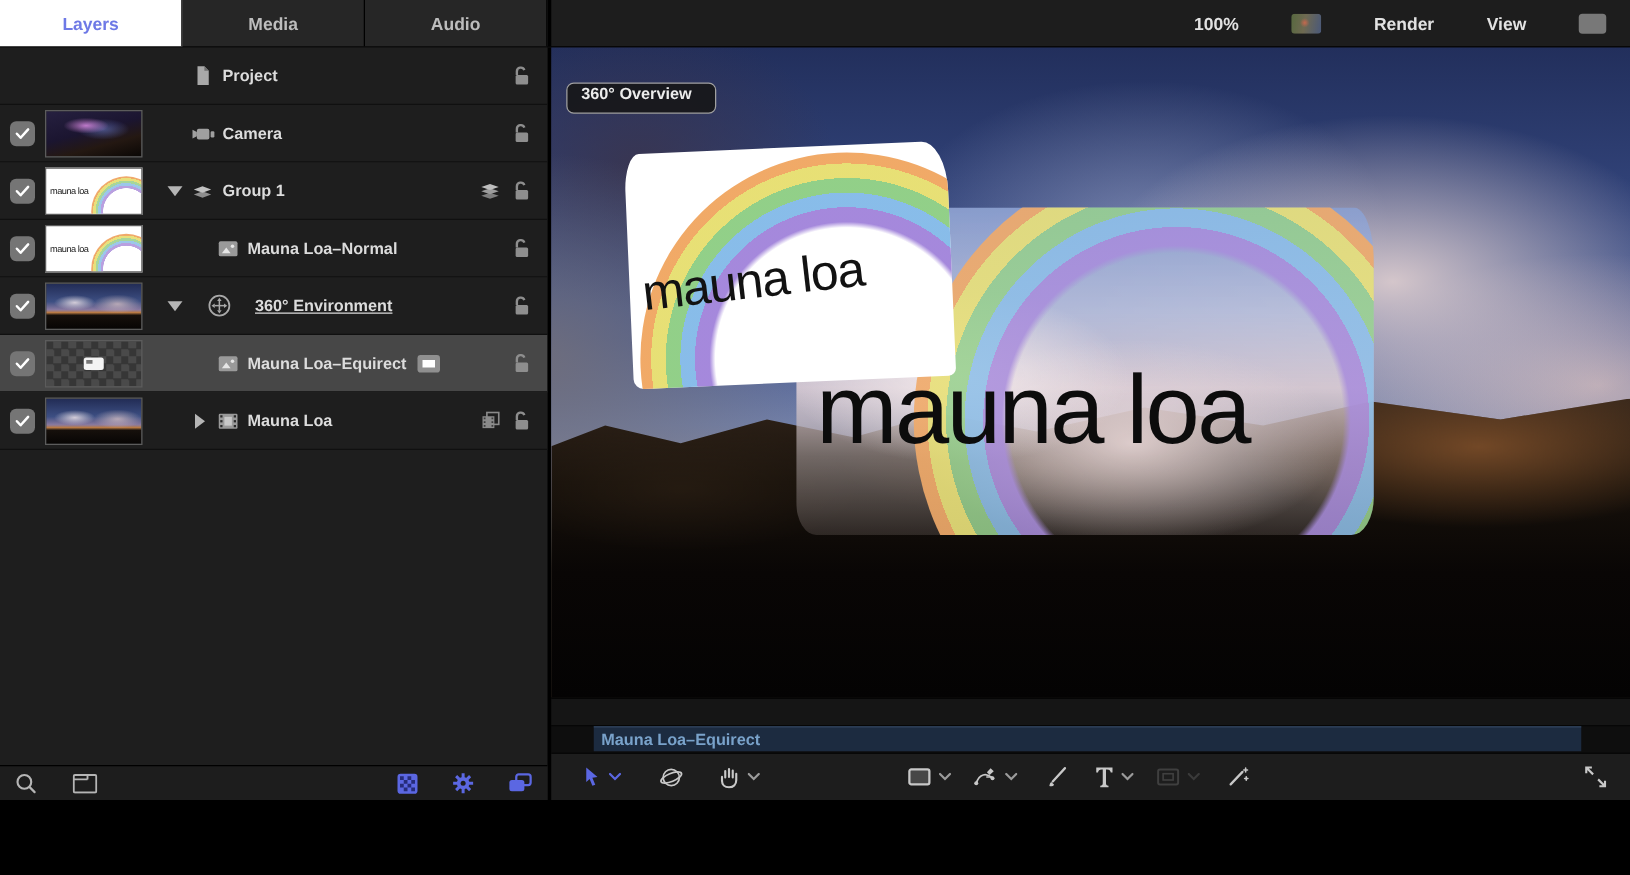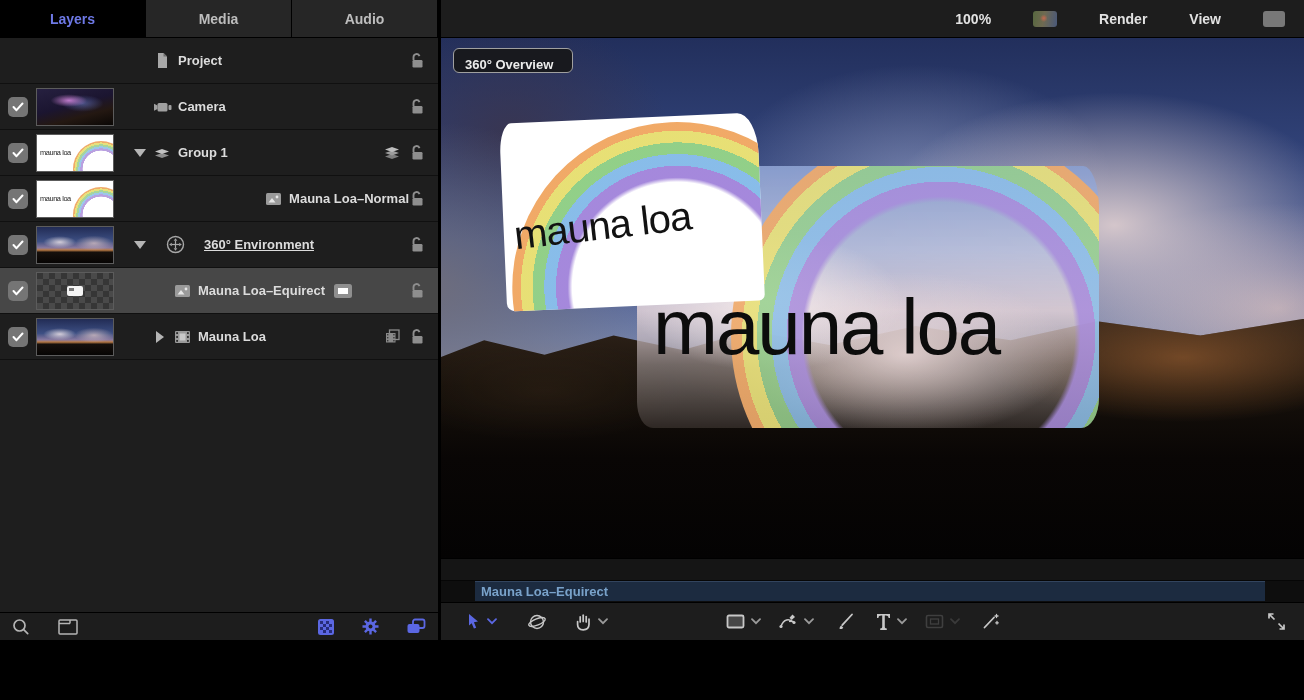--- a/index.html
+++ b/index.html
@@ -5,21 +5,21 @@
   * { margin:0; padding:0; box-sizing:border-box; }
   html,body { width:1304px; height:700px; background:#000; overflow:hidden;
     font-family:"Liberation Sans", sans-serif; -webkit-font-smoothing:antialiased; }
   .app { width:1304px; height:700px; display:flex; flex-direction:column; background:#000; }
 
   
   .topbar { height:38px; display:flex; background:#1d1d1d; border-bottom:1px solid #000; flex:0 0 auto; }
   .tabs { width:441px; display:flex; border-right:3px solid #000; }
   .tab { flex:1; display:flex; align-items:center; justify-content:center; font-size:14px; font-weight:bold;
     color:#bdbdbd; background:#262626; border-right:1px solid #000; cursor:default; }
-  .tab.active { background:#000000; color:#6e79e6; }
+  .tab.active { background:#ffffff; color:#6e79e6; }
   .viewer-controls { flex:1; display:flex; align-items:center; justify-content:flex-end; gap:26px;
     padding-right:14px; color:#e2e2e2; font-size:14px; font-weight:bold; }
   .vc-item { display:flex; align-items:center; gap:5px;margin-left:11px; }
   .swatch { width:24px; height:16px; border-radius:3px;
     background: radial-gradient(circle 5px at 45% 45%, #c4684e 0%, rgba(196,104,78,0) 75%),
       linear-gradient(100deg,#57683f 0%, #6f6a52 45%, #49587a 100%); }
   .winswatch { width:22px; height:16px; border-radius:3px; background:#787878; }
 
   
   .main { height:602px; display:flex; flex:0 0 auto; }
@@ -91,21 +91,21 @@
       background: radial-gradient(circle, transparent 45%, rgba(168,140,220,.85) 47% 52%, rgba(140,190,232,.85) 52% 57%, rgba(150,208,140,.85) 57% 62%, rgba(232,224,120,.9) 62% 67%, rgba(240,170,105,.9) 67% 72%, rgba(232,125,125,.9) 72% 78%, transparent 80%); }
   .white-card { position:absolute; left:62px; top:80px; width:258px; height:188px; z-index:3; overflow:hidden;
       background:#fff; transform:rotate(-2.5deg);
       border-radius:12px 20px 6px 8px / 30px 40px 6px 8px; }
   .white-card .rainbow { position:absolute; right:-78px; bottom:-148px; width:330px; height:330px; border-radius:50%;
       background: radial-gradient(circle, transparent 45%, rgba(160,130,218,.95) 47% 52%, rgba(130,185,232,.95) 52% 57%, rgba(140,205,130,.95) 57% 62%, rgba(230,222,110,.95) 62% 67%, rgba(240,165,95,.95) 67% 73%, rgba(230,115,115,.95) 73% 79%, transparent 81%); }
   .card-text { position:absolute; left:10px; top:84px; font-size:40px; color:#121212; letter-spacing:-1px;
       transform:rotate(-4deg); white-space:nowrap; z-index:2; }
   .overlay-text { position:absolute; left:212px; top:244px; z-index:4; font-size:78px; color:#0c0c0c;
       letter-spacing:-2px; white-space:nowrap; }
-  .overview-pill { position:absolute; left:12px; top:10px; z-index:6; height:25px; display:flex; align-items:flex-end; gap:8px;
+  .overview-pill { position:absolute; left:12px; top:28px; z-index:6; height:25px; display:flex; align-items:flex-start; gap:8px;
       padding:0 11px; background:rgba(22,22,22,.88); border:1px solid #a0a0a0; border-radius:6px;
       color:#ececec; font-size:13px; font-weight:bold; }
 
   .ruler { height:22px; background:#151515; border-top:1px solid #000; position:relative; flex:0 0 auto; }
   .playhead { position:absolute; left:26px; top:2px; }
   .endmarker { position:absolute; right:36px; top:3px; }
   .bar-row { height:22px; background:#0e0e0e; position:relative; flex:0 0 auto; border-top:1px solid #060606; }
   .clip-bar { position:absolute; left:34px; right:39px; top:0; bottom:1px; background:#1c2b40;
       border-top:1px solid #32445e; display:flex; align-items:center; padding-left:6px; }
   .clip-bar span { color:#79a2ca; font-size:13px; font-weight:bold; white-space:nowrap; }
@@ -272,21 +272,21 @@
                   <path d="M1.5 5l3 3.2L10.5 1.5" fill="none" stroke="#ffffff" stroke-width="2" stroke-linecap="round" stroke-linejoin="round"></path>
                 </svg>
               </span>
             </div>
             <div class="col-thumb">
               <div class="thumb thumb-card">
                 <div class="mini-rainbow"></div>
                 <div class="mini-text">mauna loa</div>
               </div>
             </div>
-            <div class="col-content" style="padding-left: 20px; justify-content: flex-end;">
+            <div class="col-content" style="padding-left: 20px;">
               <span class="slot"></span>
               <span class="licon">
                 <span class="icn">
                   <svg width="17" height="14" viewBox="0 0 17 14">
                     <rect x="1" y="1" width="15" height="12" rx="1.5" fill="#9a9a9a"></rect>
                     <path d="M3.5 10.5l3.5-4.5 3.5 4.5z" fill="#e6e6e6"></path>
                     <circle cx="12" cy="5" r="1.4" fill="#e6e6e6"></circle>
                   </svg>
                 </span>
               </span>

